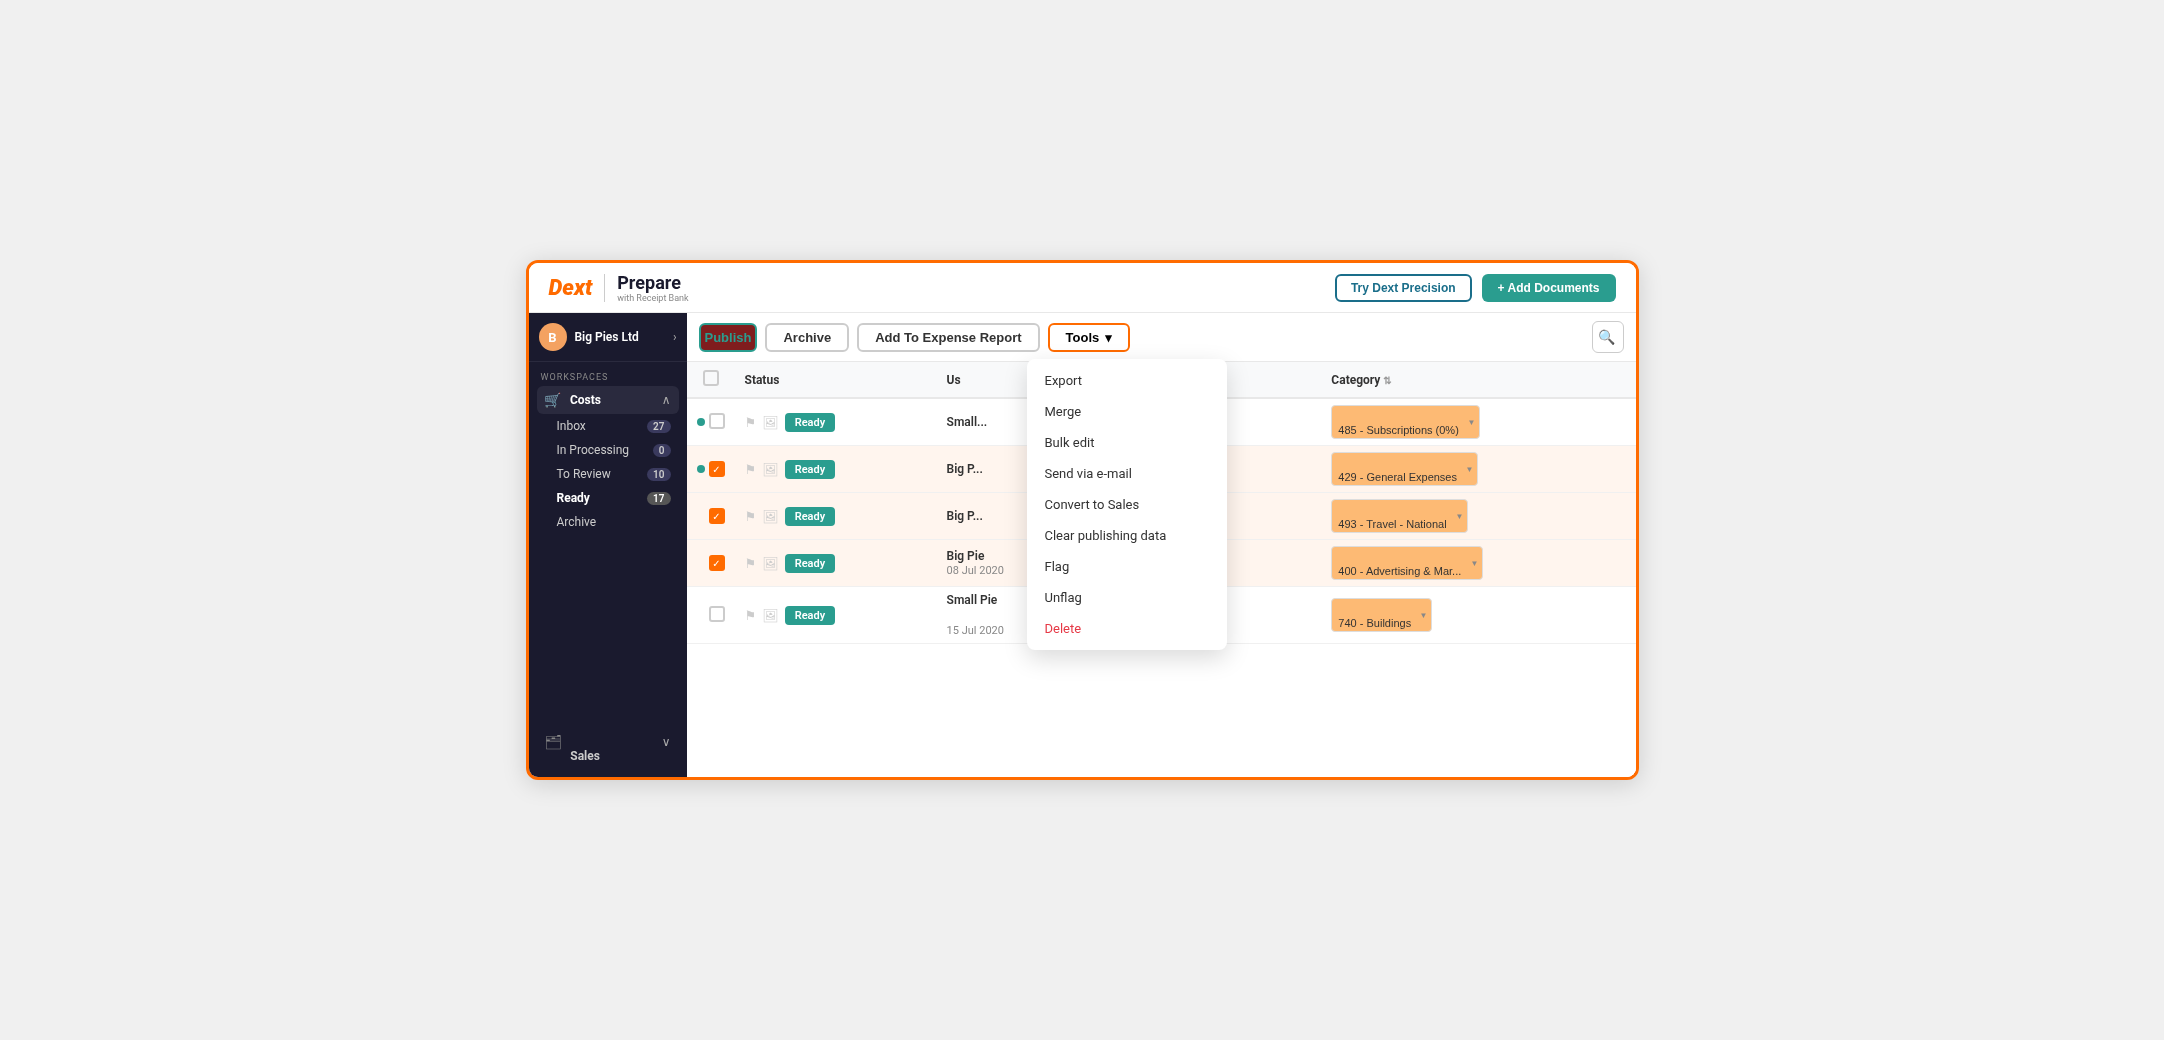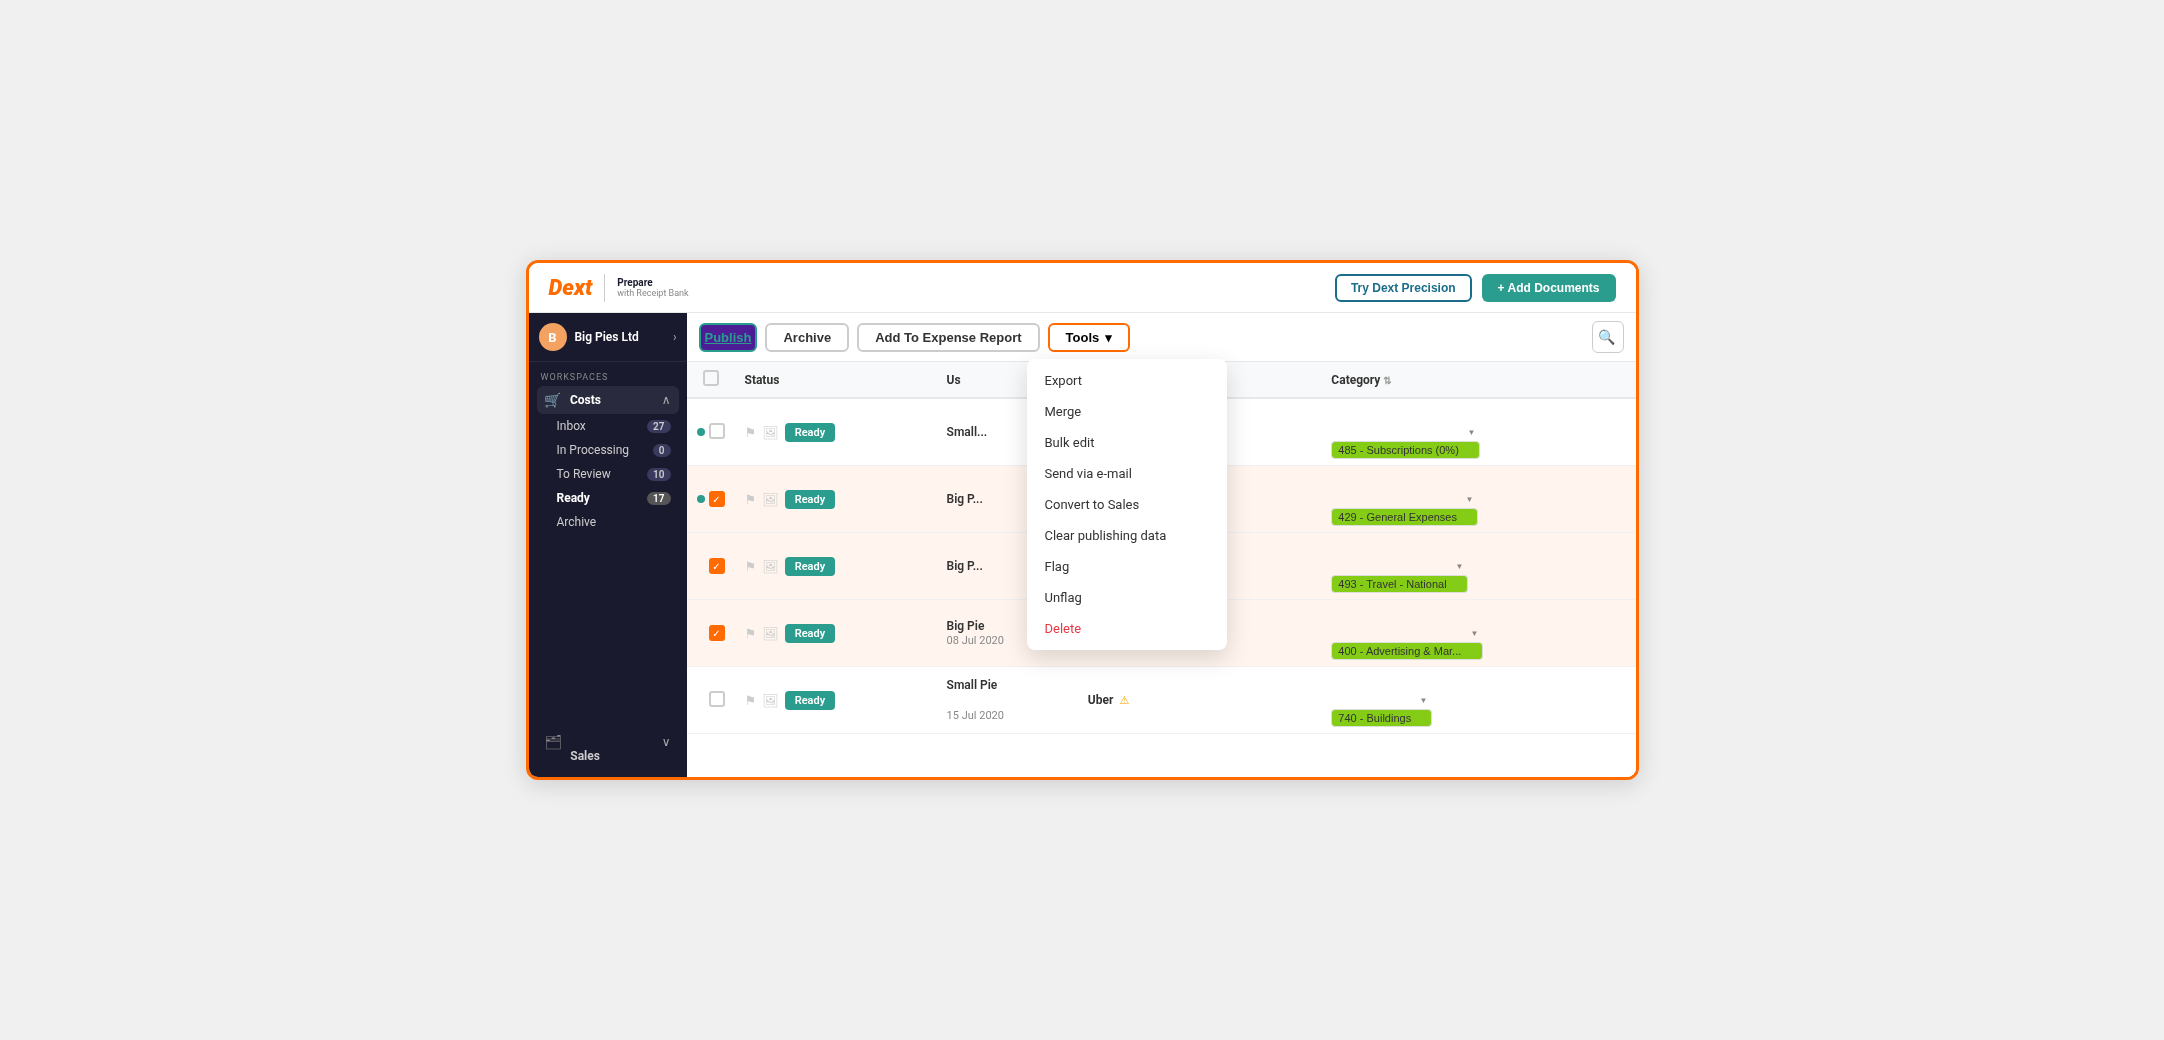--- a/index.html
+++ b/index.html
@@ -47,21 +47,21 @@
     .divider-v {
       width: 1px;
       height: 28px;
       background: #ccc;
     }
     .prepare-text {
       display: flex;
       flex-direction: column;
     }
     .prepare-title {
-      font-size: 10px;
+      font-size: 18px;
       font-weight: 700;
       color: #1a1a2e;
     }
     .prepare-sub {
       font-size: 9px;
       color: #888;
     }
     .top-bar-actions {
       margin-left: auto;
       display: flex;
@@ -235,28 +235,27 @@
       display: flex;
       align-items: center;
       padding: 8px 12px;
       gap: 8px;
       background: #fff;
       border-bottom: 1px solid #e8e8e8;
       flex-shrink: 0;
     }
     .btn-publish {
       border: 2px solid #2a9d8f;
-      background: #4c1d95;
+      background: #7f1d1d;
       color: #2a9d8f;
       padding: 5px 4px;
       border-radius: 6px;
       font-size: 13px;
       font-weight: 600;
       cursor: pointer;
-      text-decoration: underline;
     }
     .btn-archive {
       border: 2px solid #ccc;
       background: #fff;
       color: #333;
       padding: 5px 16px;
       border-radius: 6px;
       font-size: 13px;
       font-weight: 600;
       cursor: pointer;
@@ -378,28 +377,27 @@
       font-weight: 700;
     }
     .warning-icon {
       color: #ffa500;
       font-size: 11px;
       margin-left: 3px;
     }
     .category-select {
       border: 1px solid #ddd;
       border-radius: 4px;
-      padding: 2px 20px 2px 6px;
+      padding: 18px 20px 2px 6px;
       font-size: 11px;
       color: #333;
-      background: #84cc16;
+      background: #fdba74;
       appearance: none;
       cursor: pointer;
       position: relative;
-      margin-top: 36px;
     }
     .category-wrapper {
       position: relative;
       display: inline-block;
     }
     .category-wrapper::after {
       content: '▼';
       position: absolute;
       right: 5px;
       top: 50%;

